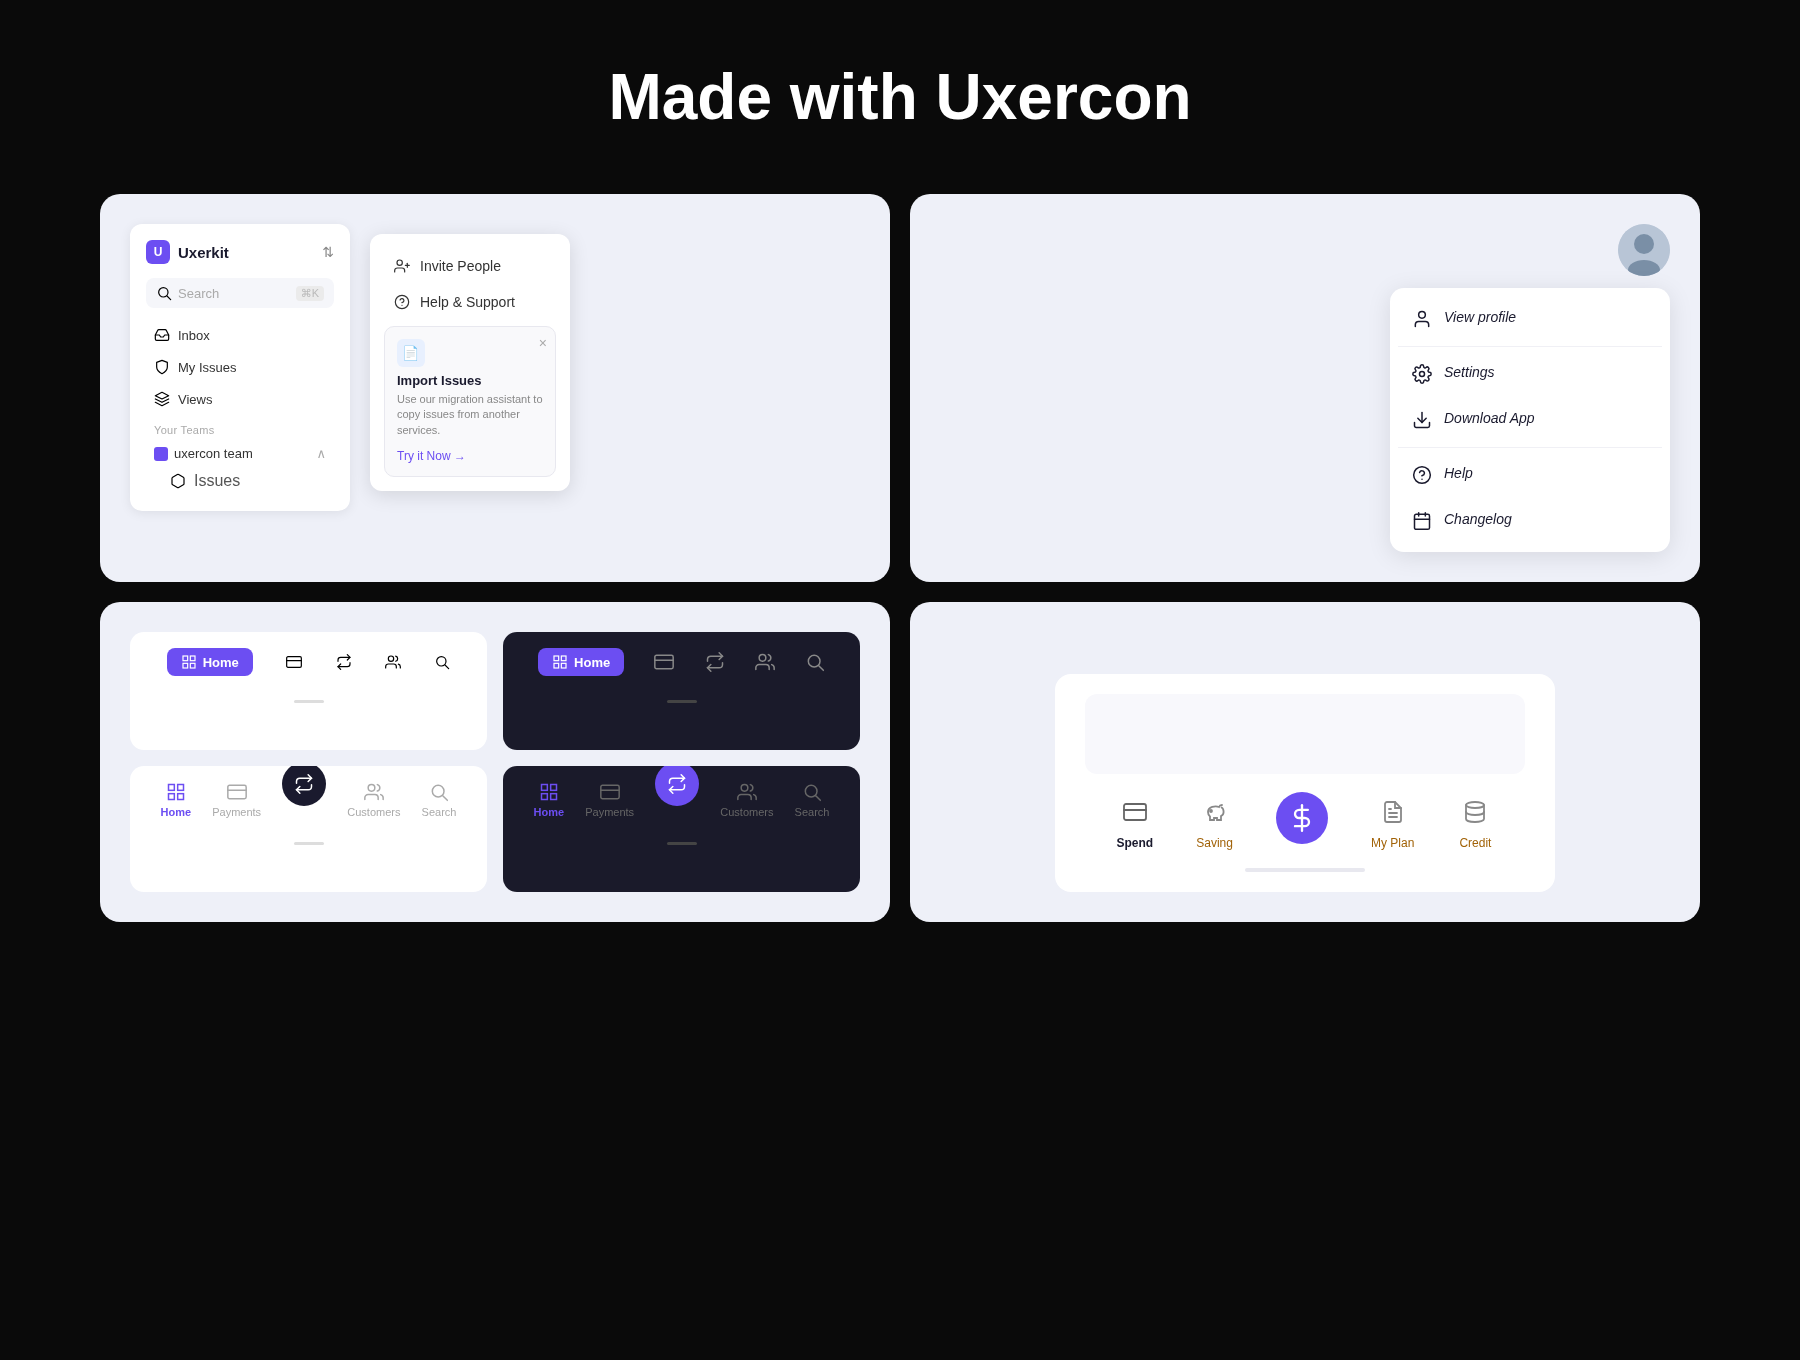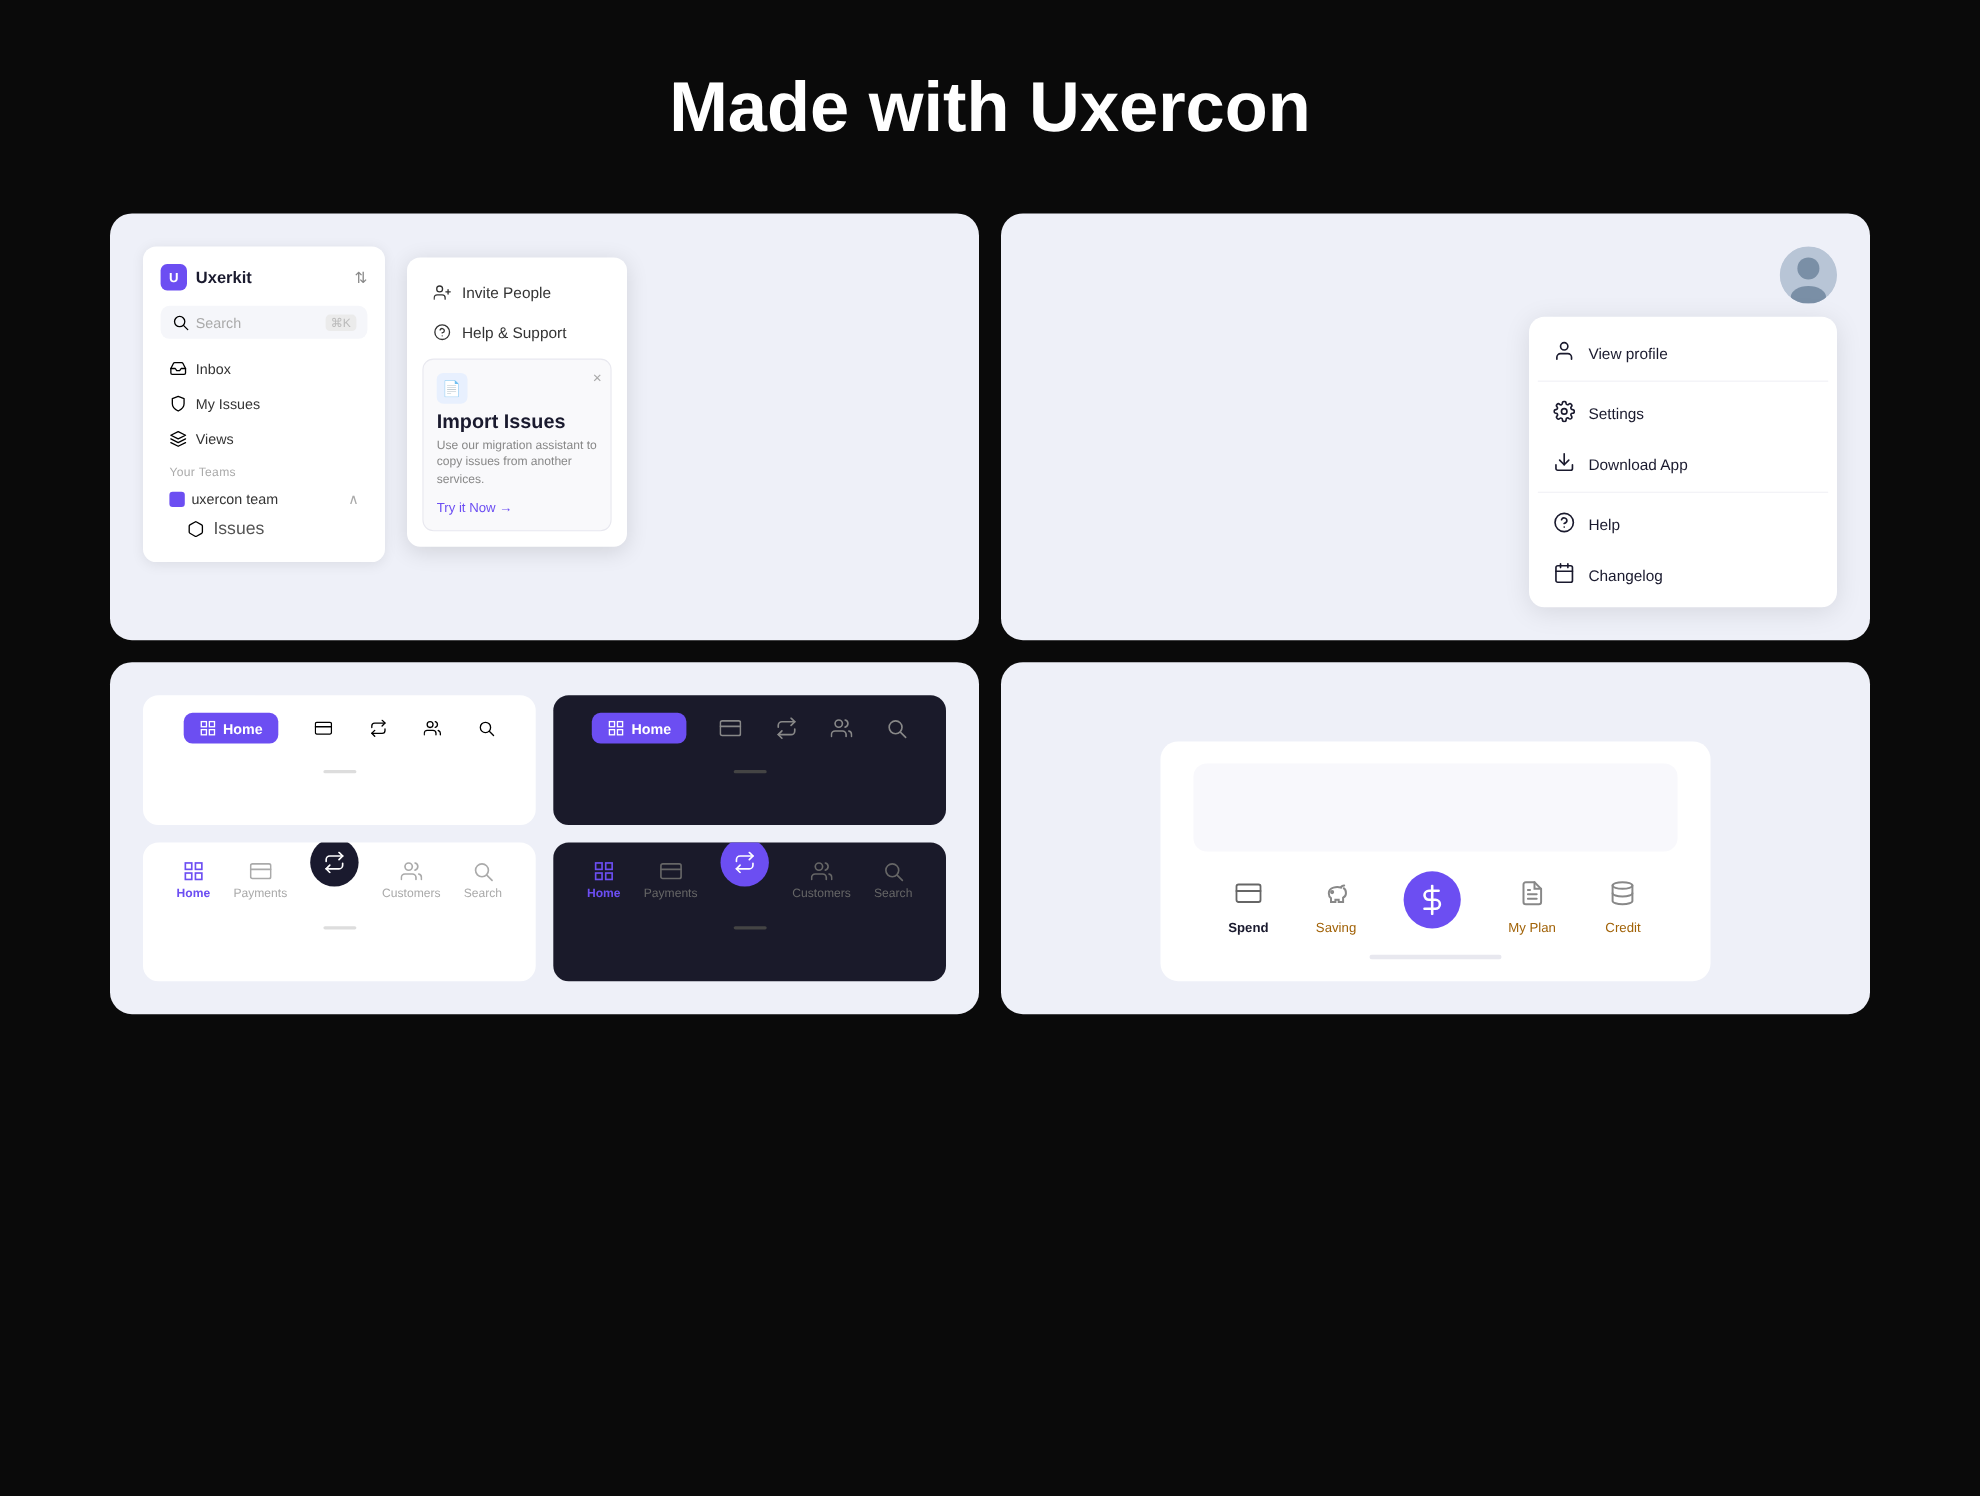--- a/index.html
+++ b/index.html
@@ -234,21 +234,21 @@
       background: #e8f0fe;
       border-radius: 6px;
       display: flex;
       align-items: center;
       justify-content: center;
       margin-bottom: 6px;
       font-size: 14px;
     }
 
     .import-title {
-      font-size: 18px;
+      font-size: 13px;
       font-weight: 600;
       color: #1a1a2e;
       margin-bottom: 4px;
     }
 
     .import-desc {
       font-size: 11px;
       color: #888;
       line-height: 1.4;
       margin-bottom: 8px;
@@ -289,27 +289,28 @@
     .profile-menu {
       background: #ffffff;
       border-radius: 14px;
       padding: 8px;
       width: 280px;
       box-shadow: 0 4px 24px rgba(0,0,0,0.1);
     }
 
     .profile-menu-item {
       display: flex;
-      align-items: flex-end;
+      align-items: flex-start;
       gap: 12px;
       padding: 13px 14px;
       border-radius: 9px;
       cursor: pointer;
       font-size: 14px;
       color: #1a1a2e;
+      font-style: italic;
     }
 
     .profile-menu-divider {
       height: 1px;
       background: #f0f0f5;
       margin: 4px 0;
     }
 
     
     .panel-nav {

